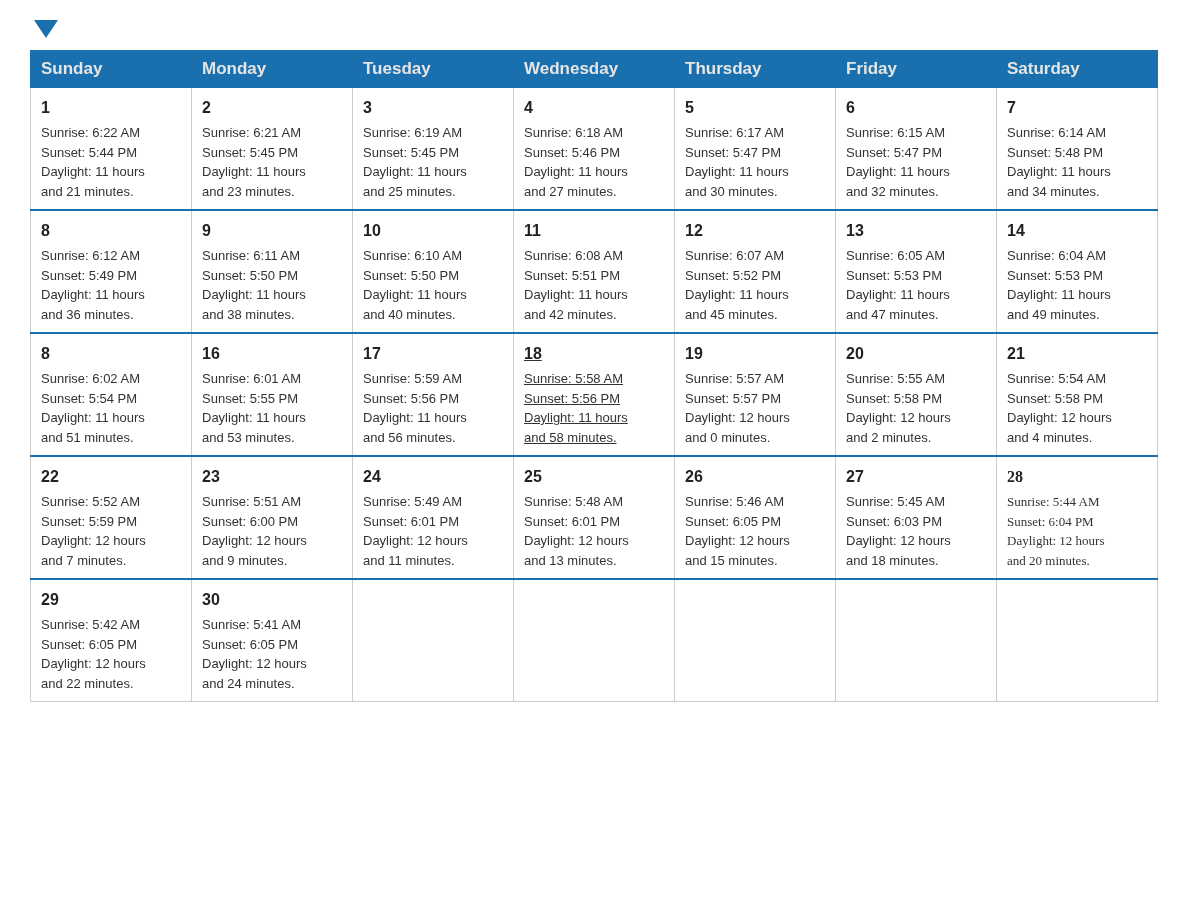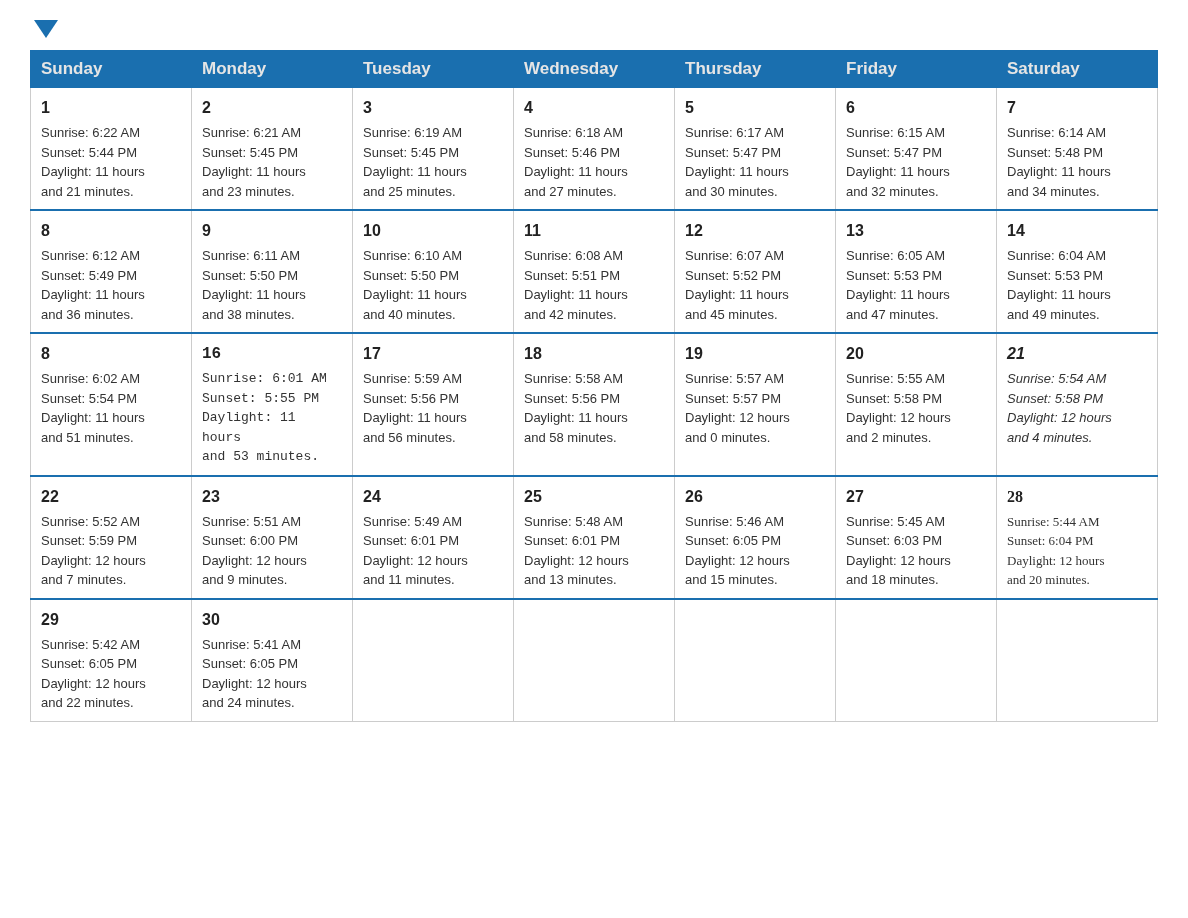--- a/index.html
+++ b/index.html
@@ -234,56 +234,56 @@
         </td>
       </tr>
       <tr>
         <td style="border-top: 2px solid rgb(26, 111, 175);">
           <span class="day-number">8</span>
           <span>Sunrise: 6:02 AM</span><br>
           <span>Sunset: 5:54 PM</span><br>
           <span>Daylight: 11 hours</span><br>
           <span>and 51 minutes.</span>
         </td>
-        <td style="border-top: 2px solid rgb(26, 111, 175); font-family: Liberation Mono, monospace;">
+        <td style="border-top: 2px solid rgb(26, 111, 175);">
           <span class="day-number">16</span>
           <span>Sunrise: 6:01 AM</span><br>
           <span>Sunset: 5:55 PM</span><br>
           <span>Daylight: 11 hours</span><br>
           <span>and 53 minutes.</span>
         </td>
         <td style="border-top: 2px solid rgb(26, 111, 175); margin-top: 40px;">
           <span class="day-number">17</span>
           <span>Sunrise: 5:59 AM</span><br>
           <span>Sunset: 5:56 PM</span><br>
           <span>Daylight: 11 hours</span><br>
           <span>and 56 minutes.</span>
         </td>
-        <td style="border-top: 2px solid rgb(26, 111, 175);">
+        <td style="border-top: 2px solid rgb(26, 111, 175); text-decoration: underline;">
           <span class="day-number">18</span>
           <span>Sunrise: 5:58 AM</span><br>
           <span>Sunset: 5:56 PM</span><br>
           <span>Daylight: 11 hours</span><br>
           <span>and 58 minutes.</span>
         </td>
         <td style="border-top: 2px solid rgb(26, 111, 175);">
           <span class="day-number">19</span>
           <span>Sunrise: 5:57 AM</span><br>
           <span>Sunset: 5:57 PM</span><br>
           <span>Daylight: 12 hours</span><br>
           <span>and 0 minutes.</span>
         </td>
         <td style="border-top: 2px solid rgb(26, 111, 175);">
           <span class="day-number">20</span>
           <span>Sunrise: 5:55 AM</span><br>
           <span>Sunset: 5:58 PM</span><br>
           <span>Daylight: 12 hours</span><br>
           <span>and 2 minutes.</span>
         </td>
-        <td style="border-top: 2px solid rgb(26, 111, 175); font-style: italic;">
+        <td style="border-top: 2px solid rgb(26, 111, 175);">
           <span class="day-number">21</span>
           <span>Sunrise: 5:54 AM</span><br>
           <span>Sunset: 5:58 PM</span><br>
           <span>Daylight: 12 hours</span><br>
           <span>and 4 minutes.</span>
         </td>
       </tr>
       <tr>
         <td style="border-top: 2px solid rgb(26, 111, 175);">
           <span class="day-number">22</span>

